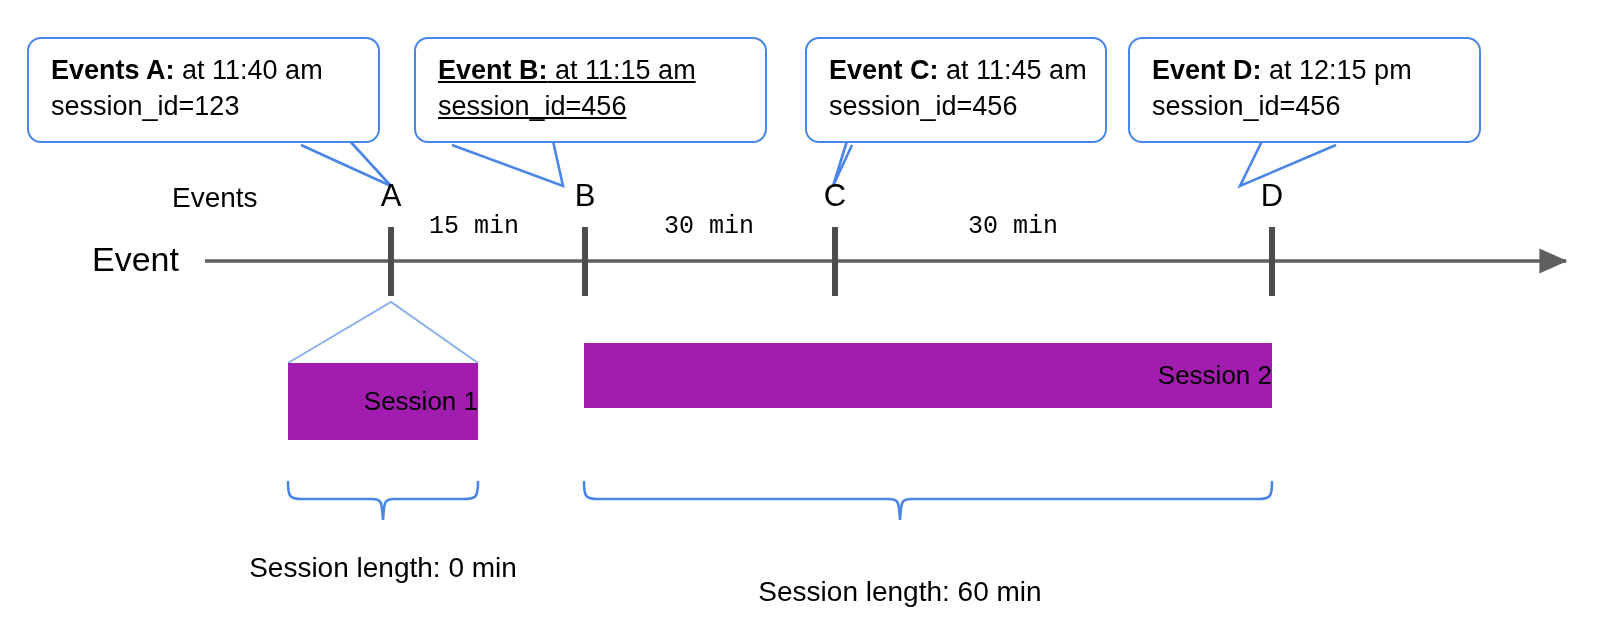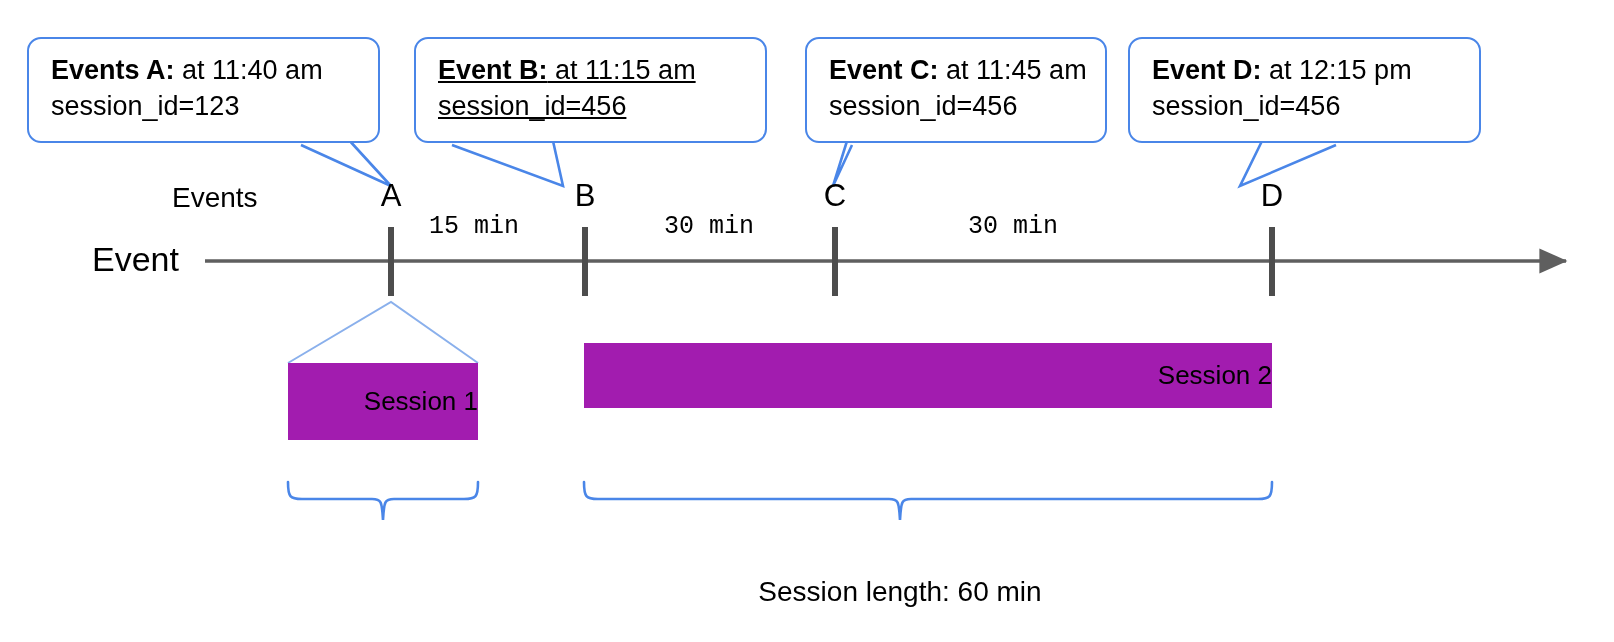--- a/index.html
+++ b/index.html
@@ -182,15 +182,16 @@
   <div class="gap-label" style="left:1013px; top:212px;">30 min</div>
 
   <div class="session-bar" style="left:288px; top:363px; width:190px; height:77px;">
     <span>Session 1</span>
   </div>
 
   <div class="session-bar" style="left:584px; top:343px; width:688px; height:65px;">
     <span>Session 2</span>
   </div>
 
+  <div class="length-label" style="left:383px; top:552px;">Session length: 0 min</div>
   <div class="length-label" style="left:900px; top:552px;margin-top:24px;">Session length: 60 min</div>
 
 </div>
 
 </body></html>

